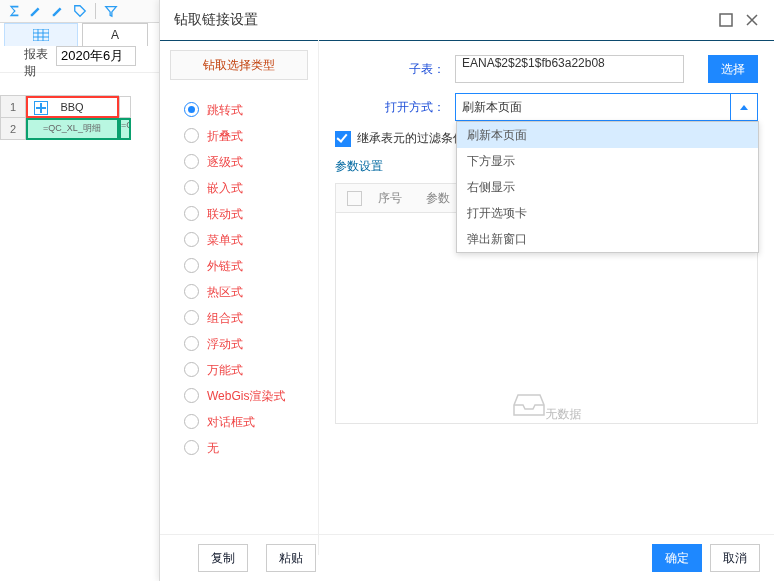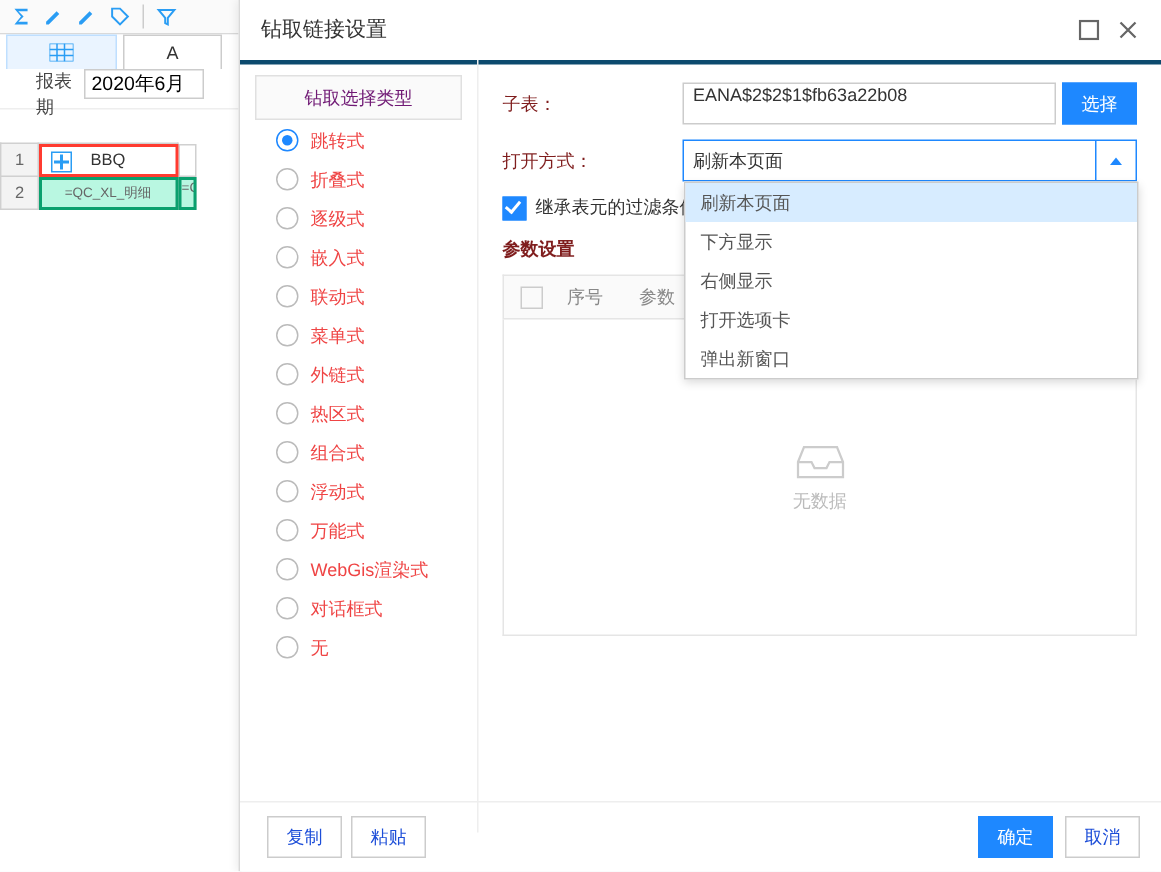--- a/index.html
+++ b/index.html
@@ -29,69 +29,69 @@
   table.mini{border-collapse:collapse;margin-top:22px}
   table.mini td,table.mini th{border:1px solid #d0d0d0;height:18px;font-size:11px;text-align:center}
   table.mini .rh{width:22px;background:#f3f3f3;color:#666}
   table.mini .c{width:90px;background:#fff}
   table.mini .sel{outline:2px solid #ff3b30;outline-offset:-2px}
   table.mini .sel2{background:#b9f7e1;outline:2px solid #0aa06e;outline-offset:-2px;color:#666;font-size:9px}
   .tablabel{width:8px;height:18px;background:#fff;border:1px solid #d0d0d0;border-left:none;display:inline-block;vertical-align:top;font-size:9px;overflow:hidden}
 
   
   .mask{position:absolute;right:0;top:0;width:614px;height:100%;background:#fff;border-left:1px solid #d9d9d9;box-shadow:-2px 0 6px rgba(0,0,0,0.08)}
-  .dlg-head{height:40px;display:flex;align-items:center;padding:0 14px;border-bottom:3px solid #0c4a6e;font-size:14px;color:#333}
+  .dlg-head{height:40px;display:flex;align-items:center;padding:0 14px;border-bottom:1px solid #0c4a6e;font-size:14px;color:#333}
   .dlg-head .sp{flex:1}
   .hicon{width:16px;height:16px;display:flex;align-items:center;justify-content:center;color:#888;margin-left:10px;cursor:pointer}
   .hicon svg{width:14px;height:14px;stroke:#666;fill:none;stroke-width:1.5}
 
   .dlg-body{position:absolute;top:40px;left:0;right:0;bottom:46px;display:flex}
   .typepanel{width:158px;border-right:1px solid #eee;padding:10px 0;height:100%}
-  .typehead{margin:0 10px 6px;height:28px;border:1px solid #e0e0e0;background:#fafafa;display:flex;align-items:center;justify-content:center;color:#701a75}
+  .typehead{margin:0 10px 22px;height:28px;border:1px solid #e0e0e0;background:#fafafa;display:flex;align-items:center;justify-content:center;color:#c2410c}
   .radio{display:flex;align-items:flex-start;height:26px;padding-left:24px;color:#ef4444;cursor:pointer}
   .radio .dot{width:13px;height:13px;border:1px solid #bbb;border-radius:50%;margin-right:8px;position:relative}
   .radio.sel .dot{border-color:#1e88ff}
   .radio.sel .dot:after{content:"";position:absolute;left:3px;top:3px;width:7px;height:7px;border-radius:50%;background:#1e88ff}
 
   .form{flex:1;padding:14px 16px 0 16px;position:relative}
   .frow{display:flex;align-items:center;height:30px;margin-bottom:8px}
-  .flabel{width:110px;text-align:left;color:#7f1d1d;padding-right:10px}
+  .flabel{width:110px;text-align:right;color:#1d4ed8;padding-right:10px}
   .finput{flex:1;height:26px;border:1px solid #ccc;padding:0 6px;font-size:12px;color:#333;background:#fff;overflow:hidden;white-space:nowrap}
-  .btn{height:28px;padding:0 12px;border:1px solid #1e88ff;background:#1e88ff;color:#fff;margin-left:4px;cursor:pointer;font-size:12px}
-  .btn.ghost{background:#fff;color:#1d4ed8;border-color:#ccc}
+  .btn{height:28px;padding:0 12px;border:1px solid #1e88ff;background:#1e88ff;color:#fff;margin-left:24px;cursor:pointer;font-size:12px}
+  .btn.ghost{background:#fff;color:#0f172a;border-color:#ccc}
 
   .combo2{flex:1;height:26px;border:1px solid #1e88ff;display:flex;align-items:center;position:relative;background:#fff}
   .combo2 .val{flex:1;padding:0 6px;color:#333}
   .combo2 .arrow{width:26px;height:26px;border-left:1px solid #1e88ff;display:flex;align-items:center;justify-content:center}
   .combo2 .arrow:after{content:"";border-left:4px solid transparent;border-right:4px solid transparent;border-bottom:5px solid #1e88ff}
 
   .dd{position:absolute;left:0;top:27px;width:100%;border:1px solid #ccc;background:#fff;box-shadow:0 2px 6px rgba(0,0,0,.15);z-index:5}
   .dd div{height:26px;display:flex;align-items:center;padding:0 10px;color:#555;cursor:pointer}
   .dd div.cur{background:#d7ecff}
 
   .chkrow{display:flex;align-items:center;margin:6px 0 4px 0}
   .chkrow .cb{width:14px;height:14px;border:1px solid #1e88ff;background:#1e88ff;margin-right:6px;position:relative}
   .chkrow .cb:after{content:"";position:absolute;left:3px;top:0;width:4px;height:8px;border:solid #fff;border-width:0 2px 2px 0;transform:rotate(40deg)}
 
   .paramhead{display:flex;align-items:center;height:30px;margin-top:4px}
-  .paramhead .title{font-weight:bold;color:#7f1d1d}
+  .paramhead .title{font-weight:normal;color:#0369a1}
   .paramhead .sp{flex:1}
   .ibtn{width:20px;height:20px;display:flex;align-items:center;justify-content:center;color:#1e88ff;cursor:pointer;font-size:16px}
   .ibtn svg{width:14px;height:14px;stroke:#1e88ff;fill:none;stroke-width:2}
 
   .ptable{border:1px solid #e5e5e5;border-bottom:none;margin-top:2px}
   .ptable .ph{display:flex;height:28px;align-items:center;background:#fafafa;color:#888;border-bottom:1px solid #e5e5e5}
   .ptable .ph>div{padding:0 6px}
   .ptable .cbx{width:24px;display:flex;justify-content:center}
   .ptable .cbx span{width:13px;height:13px;border:1px solid #ccc;display:inline-block}
   .ptable .c1{width:36px}
   .ptable .c2{width:120px}
   .ptable .c3{flex:1}
 
-  .empty{border:1px solid #e5e5e5;border-top:none;height:210px;display:flex;flex-direction:column;align-items:center;justify-content:center;color:#bbb}
+  .empty{border:1px solid #e5e5e5;border-top:none;height:210px;display:flex;flex-direction:row;align-items:flex-end;justify-content:center;color:#bbb}
   .empty svg{width:34px;height:26px;stroke:#ccc;fill:none;stroke-width:1.5;margin-bottom:6px}
 
   .dlg-foot{position:absolute;left:0;right:0;bottom:0;height:46px;border-top:1px solid #eee;display:flex;align-items:center;padding:0 14px}
   .dlg-foot .sp{flex:1}
 </style>
 </head>
 <body>
 <div class="app">
 
 <div class="tb">
@@ -324,20 +324,20 @@
               <path d="M2 14l4-10h22l4 10v10H2V14z"></path>
               <path d="M2 14h9l2 4h8l2-4h9"></path>
             </svg>
         <span>无数据</span>
       </div>
     </div>
   </div>
 
   <div class="dlg-foot">
     <button class="btn ghost">复制</button>
-    <button class="btn ghost" style="margin-left:6px">粘贴</button>
+    <button class="btn ghost" style="margin-left:18px">粘贴</button>
     <div class="sp"></div>
     <button class="btn">确定</button>
     <button class="btn ghost" style="margin-left:8px">取消</button>
   </div>
 </div>
 
 </div>
 
 </body></html>

